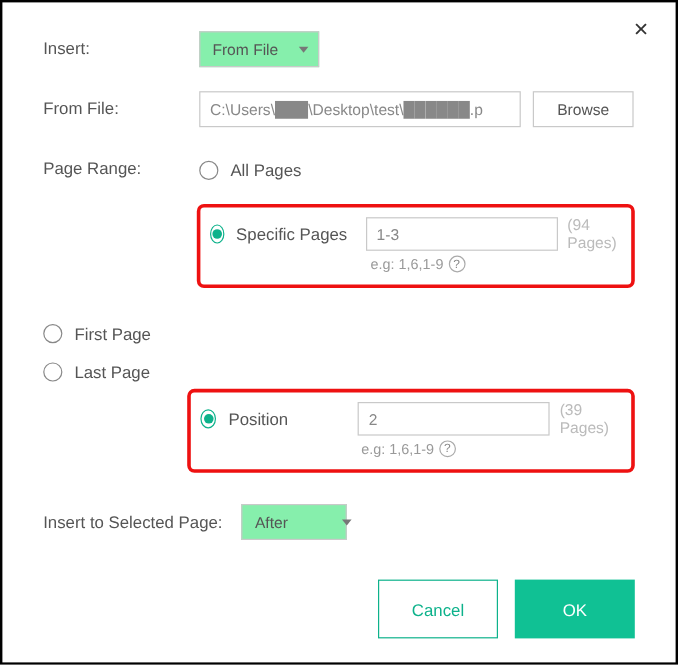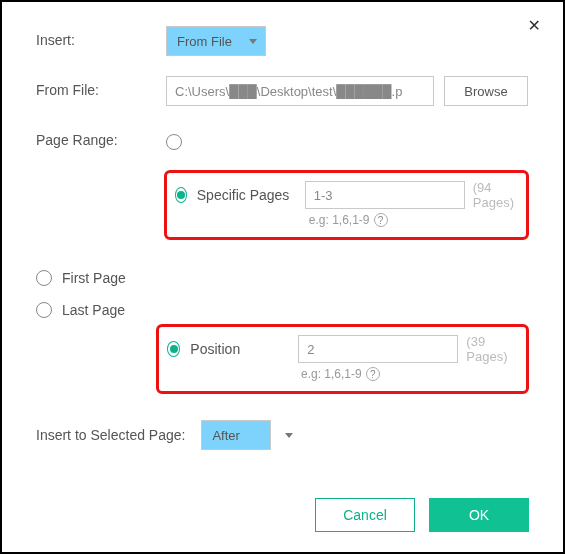--- a/index.html
+++ b/index.html
@@ -43,25 +43,25 @@
       position: relative;
     }
     .select {
       display: inline-flex;
       align-items: center;
       border: 1px solid #c9c9c9;
       height: 30px;
       padding: 0 8px 0 10px;
       color: #555;
       font-size: 13px;
-      background: #7dd3fc;
+      background: #86efac;
       cursor: pointer;
     }
     .select.w100 { width: 100px; justify-content: space-between;}
-    .select.w70 { width: 70px; justify-content: space-between; gap: 39px;}
+    .select.w70 { width: 88px; justify-content: space-between; gap: 39px;}
     .caret {
       display: inline-block;
       width: 0; height: 0;
       border-left: 4px solid transparent;
       border-right: 4px solid transparent;
       border-top: 5px solid #777;
       margin-left: 6px;
     }
     .path-wrap {
       display: flex;
@@ -157,21 +157,21 @@
     }
     .footer {
       position: absolute;
       bottom: 20px;
       right: 34px;
       display: flex;
       gap: 14px;
     }
     .btn {
       width: 100px;
-      height: 34px;
+      height: 49px;
       font-size: 14px;
       cursor: pointer;
       display: inline-flex;
       align-items: center;
       justify-content: center;
     }
     .btn-cancel {
       border: 1px solid #0db28b;
       background: #fff;
       color: #0db28b;
@@ -217,20 +217,21 @@
       <input class="path-input" value="C:\Users\███\Desktop\test\██████.p" style="">
       <button class="browse-btn">Browse</button>
     </div>
   </div>
 
   <div class="row" style="margin-bottom:16px;">
     <div class="label-col">Page Range:</div>
     <div class="ctrl-col">
       <div class="radio-row">
         <span class="radio"></span>
+        <span class="radio-label">All Pages</span>
       </div>
     </div>
   </div>
   <div class="row" style="margin-bottom:22px;gap:10px;">
     <div class="label-col"></div>
     <div class="ctrl-col">
       <div class="highlight-box">
         <div class="radio-row">
           <span class="radio checked"></span>
           <span class="radio-label">Specific Pages</span>

